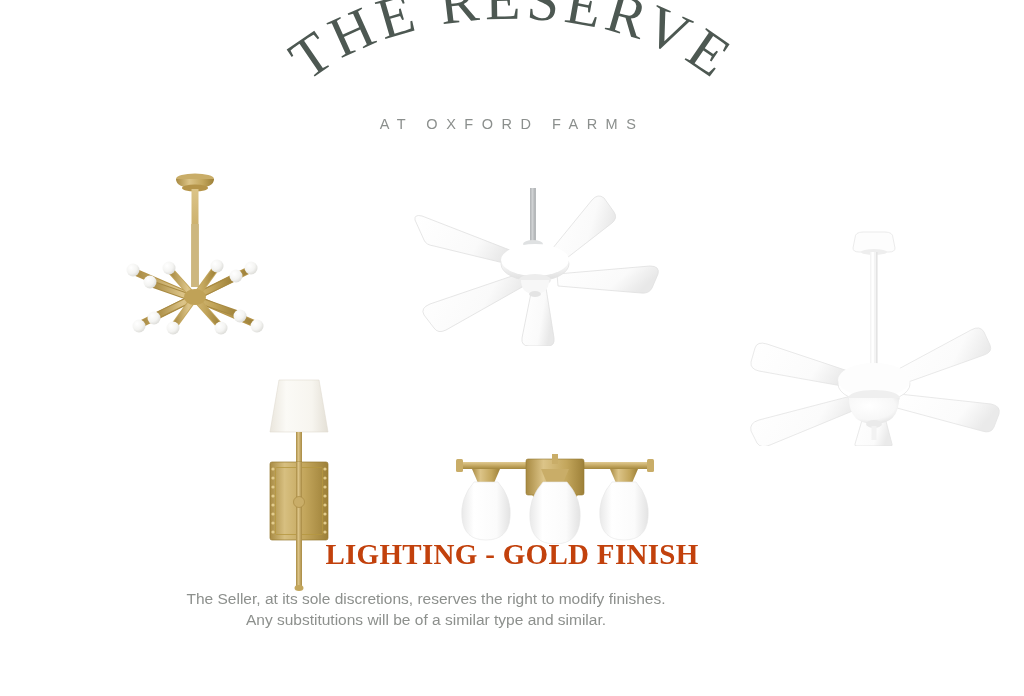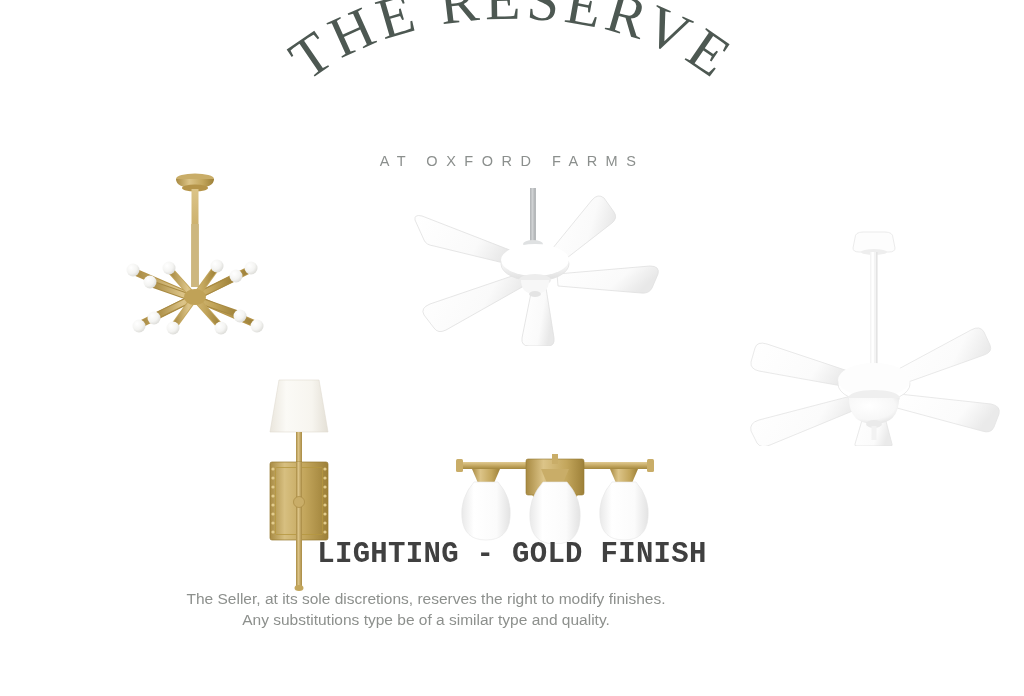--- a/index.html
+++ b/index.html
@@ -49,21 +49,20 @@
   .logo-sub {
     position: absolute;
     left: 50%;
     top: 98px;
     transform: translateX(-50%);
     font-family: "Liberation Sans", sans-serif;
     font-size: 14.5px;
     letter-spacing: 8.5px;
     color: #8b8f8d;
     white-space: nowrap;
-    margin-top: 37px;
   }
 
   
   .product { position: absolute; }
 
   
   #chandelier { left: 108px; top: 164px; width: 175px; height: 205px; }
 
   
   #fan-one   { left: 402px; top: 188px; width: 285px; height: 158px; }
@@ -75,25 +74,25 @@
   
   #vanity { left: 444px; top: 446px; width: 222px; height: 98px; }
 
   
   .heading {
     position: absolute;
     left: 0;
     top: 538px;
     width: 1024px;
     text-align: center;
-    font-family: Liberation Mono, monospace;
+    font-family: Liberation Serif, serif;
     font-weight: bold;
     font-size: 29px;
     letter-spacing: 0.3px;
-    color: #404040;
+    color: #c2410c;
   }
   .disclaimer {
     position: absolute;
     left: 0;
     top: 589px;
     width: 852px;
     text-align: center;
     font-family: "Liberation Sans", sans-serif;
     font-size: 15.5px;
     line-height: 20.5px;
@@ -369,16 +368,16 @@
       <path d="M30 36 q-14 16 -12 36 q2 22 24 22 q22 0 24 -22 q2 -20 -12 -36 z" fill="url(#opalG)" stroke="#e6e6e6" stroke-width="0.6"></path>
       <path d="M99 36 q-15 17 -13 38 q2 24 25 24 q23 0 25 -24 q2 -21 -13 -38 z" fill="url(#opalG)" stroke="#e6e6e6" stroke-width="0.6"></path>
       <path d="M168 36 q-14 16 -12 36 q2 22 24 22 q22 0 24 -22 q2 -20 -12 -36 z" fill="url(#opalG)" stroke="#e6e6e6" stroke-width="0.6"></path>
     </svg>
   </div>
 
   <div class="heading">LIGHTING - GOLD FINISH</div>
 
   <div class="disclaimer">
     <div>The Seller, at its sole discretions, reserves the right to modify finishes.</div>
-    <div>Any substitutions type be of a similar type and quality.</div>
+    <div>Any substitutions will be of a similar type and similar.</div>
   </div>
 
 </div>
 
 </body></html>

